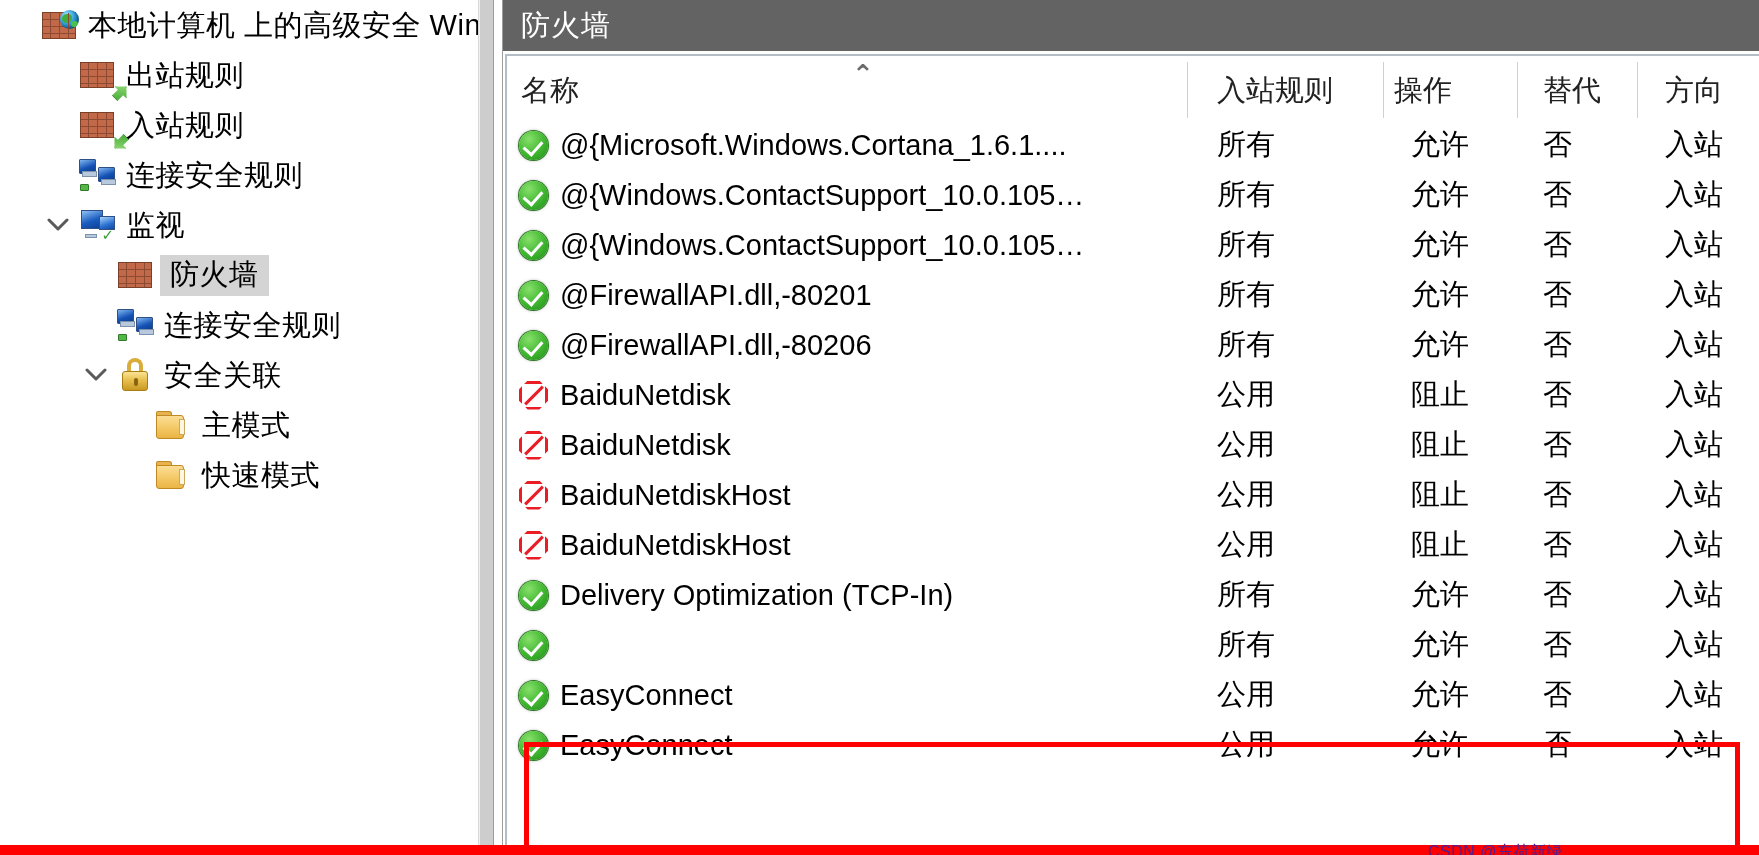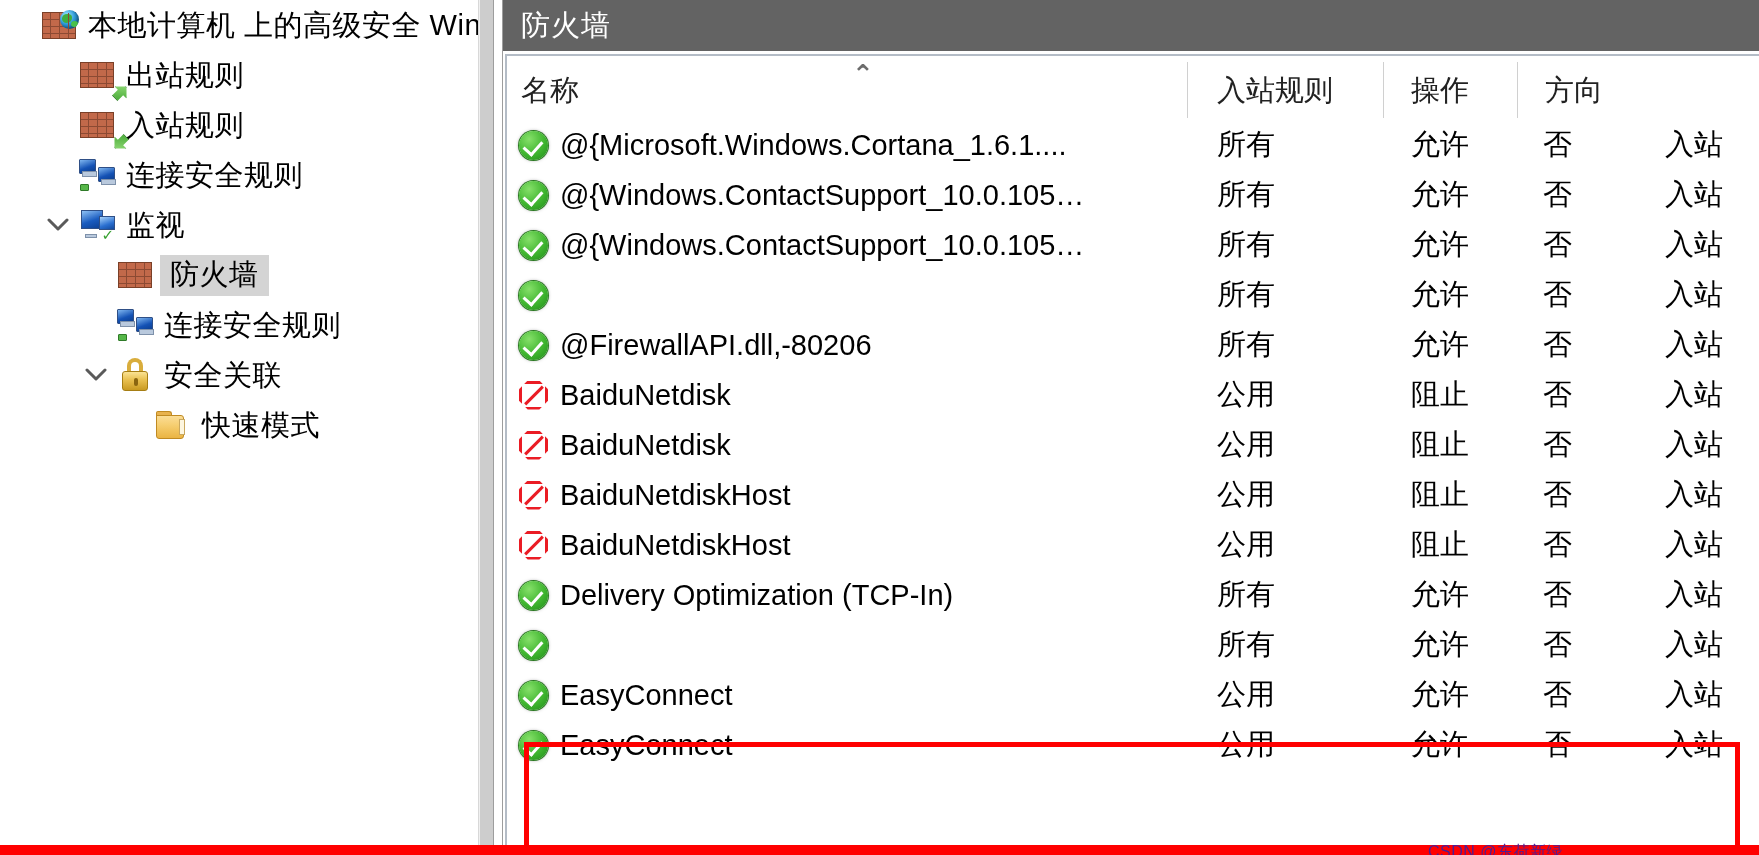--- a/index.html
+++ b/index.html
@@ -481,20 +481,32 @@
         <div class="tree-node">
           <span style="flex: 0 0 114px;"></span>
           <span class="twisty"></span>
           <span class="node-icon">
             <span class="folder">
               <span class="tab"></span>
               <span class="main"></span>
               <span class="pg"></span>
             </span>
           </span>
+          <span class="node-label">主模式</span>
+        </div>
+        <div class="tree-node">
+          <span style="flex: 0 0 114px;"></span>
+          <span class="twisty"></span>
+          <span class="node-icon">
+            <span class="folder">
+              <span class="tab"></span>
+              <span class="main"></span>
+              <span class="pg"></span>
+            </span>
+          </span>
           <span class="node-label">快速模式</span>
         </div>
       </div>
     <div id="tree-scrollbar">
       <div class="thumb"></div>
     </div>
   </div>
 
   <div id="splitter"></div>
 
@@ -508,23 +520,27 @@
 
       <div id="header-row">
         <div id="sort-indicator">⌃</div>
       <div class="hcell first" style="flex: 0 0 680px; padding-left: 14px;">
             <span>名称</span>
           </div>
           <div class="hcell" style="flex: 0 0 196px; padding-left: 30px;">
             <span class="sep"></span>
             <span>入站规则</span>
           </div>
-          <div class="hcell" style="flex: 0 0 134px; padding-left: 28px;">
+          <div class="hcell" style="flex: 0 0 134px; padding-left: 11px;">
             <span class="sep"></span>
             <span>操作</span>
+          </div>
+          <div class="hcell" style="flex: 0 0 120px; padding-left: 26px;">
+            <span class="sep"></span>
+            <span>替代</span>
           </div>
           <div class="hcell" style="flex: 0 0 124px; padding-left: 28px;">
             <span class="sep"></span>
             <span>方向</span>
           </div>
         </div>
 
       <div id="rows-container">
           <div class="row">
             <div class="cell name" style="flex: 0 0 680px;">
@@ -576,20 +592,21 @@
             <div class="cell override" style="flex: 0 0 120px; padding-left: 26px;">
               <span>否</span>
             </div>
             <div class="cell direction" style="flex: 0 0 124px; padding-left: 28px;">
               <span>入站</span>
             </div>
           </div>
           <div class="row">
             <div class="cell name" style="flex: 0 0 680px;">
               <span class="ico-allow"></span>
+              <span class="txt">@FirewallAPI.dll,-80201</span>
             </div>
             <div class="cell profile" style="flex: 0 0 196px; padding-left: 30px;">
               <span>所有</span>
             </div>
             <div class="cell action" style="flex: 0 0 134px; padding-left: 28px;">
               <span>允许</span>
             </div>
             <div class="cell override" style="flex: 0 0 120px; padding-left: 26px;">
               <span>否</span>
             </div>

